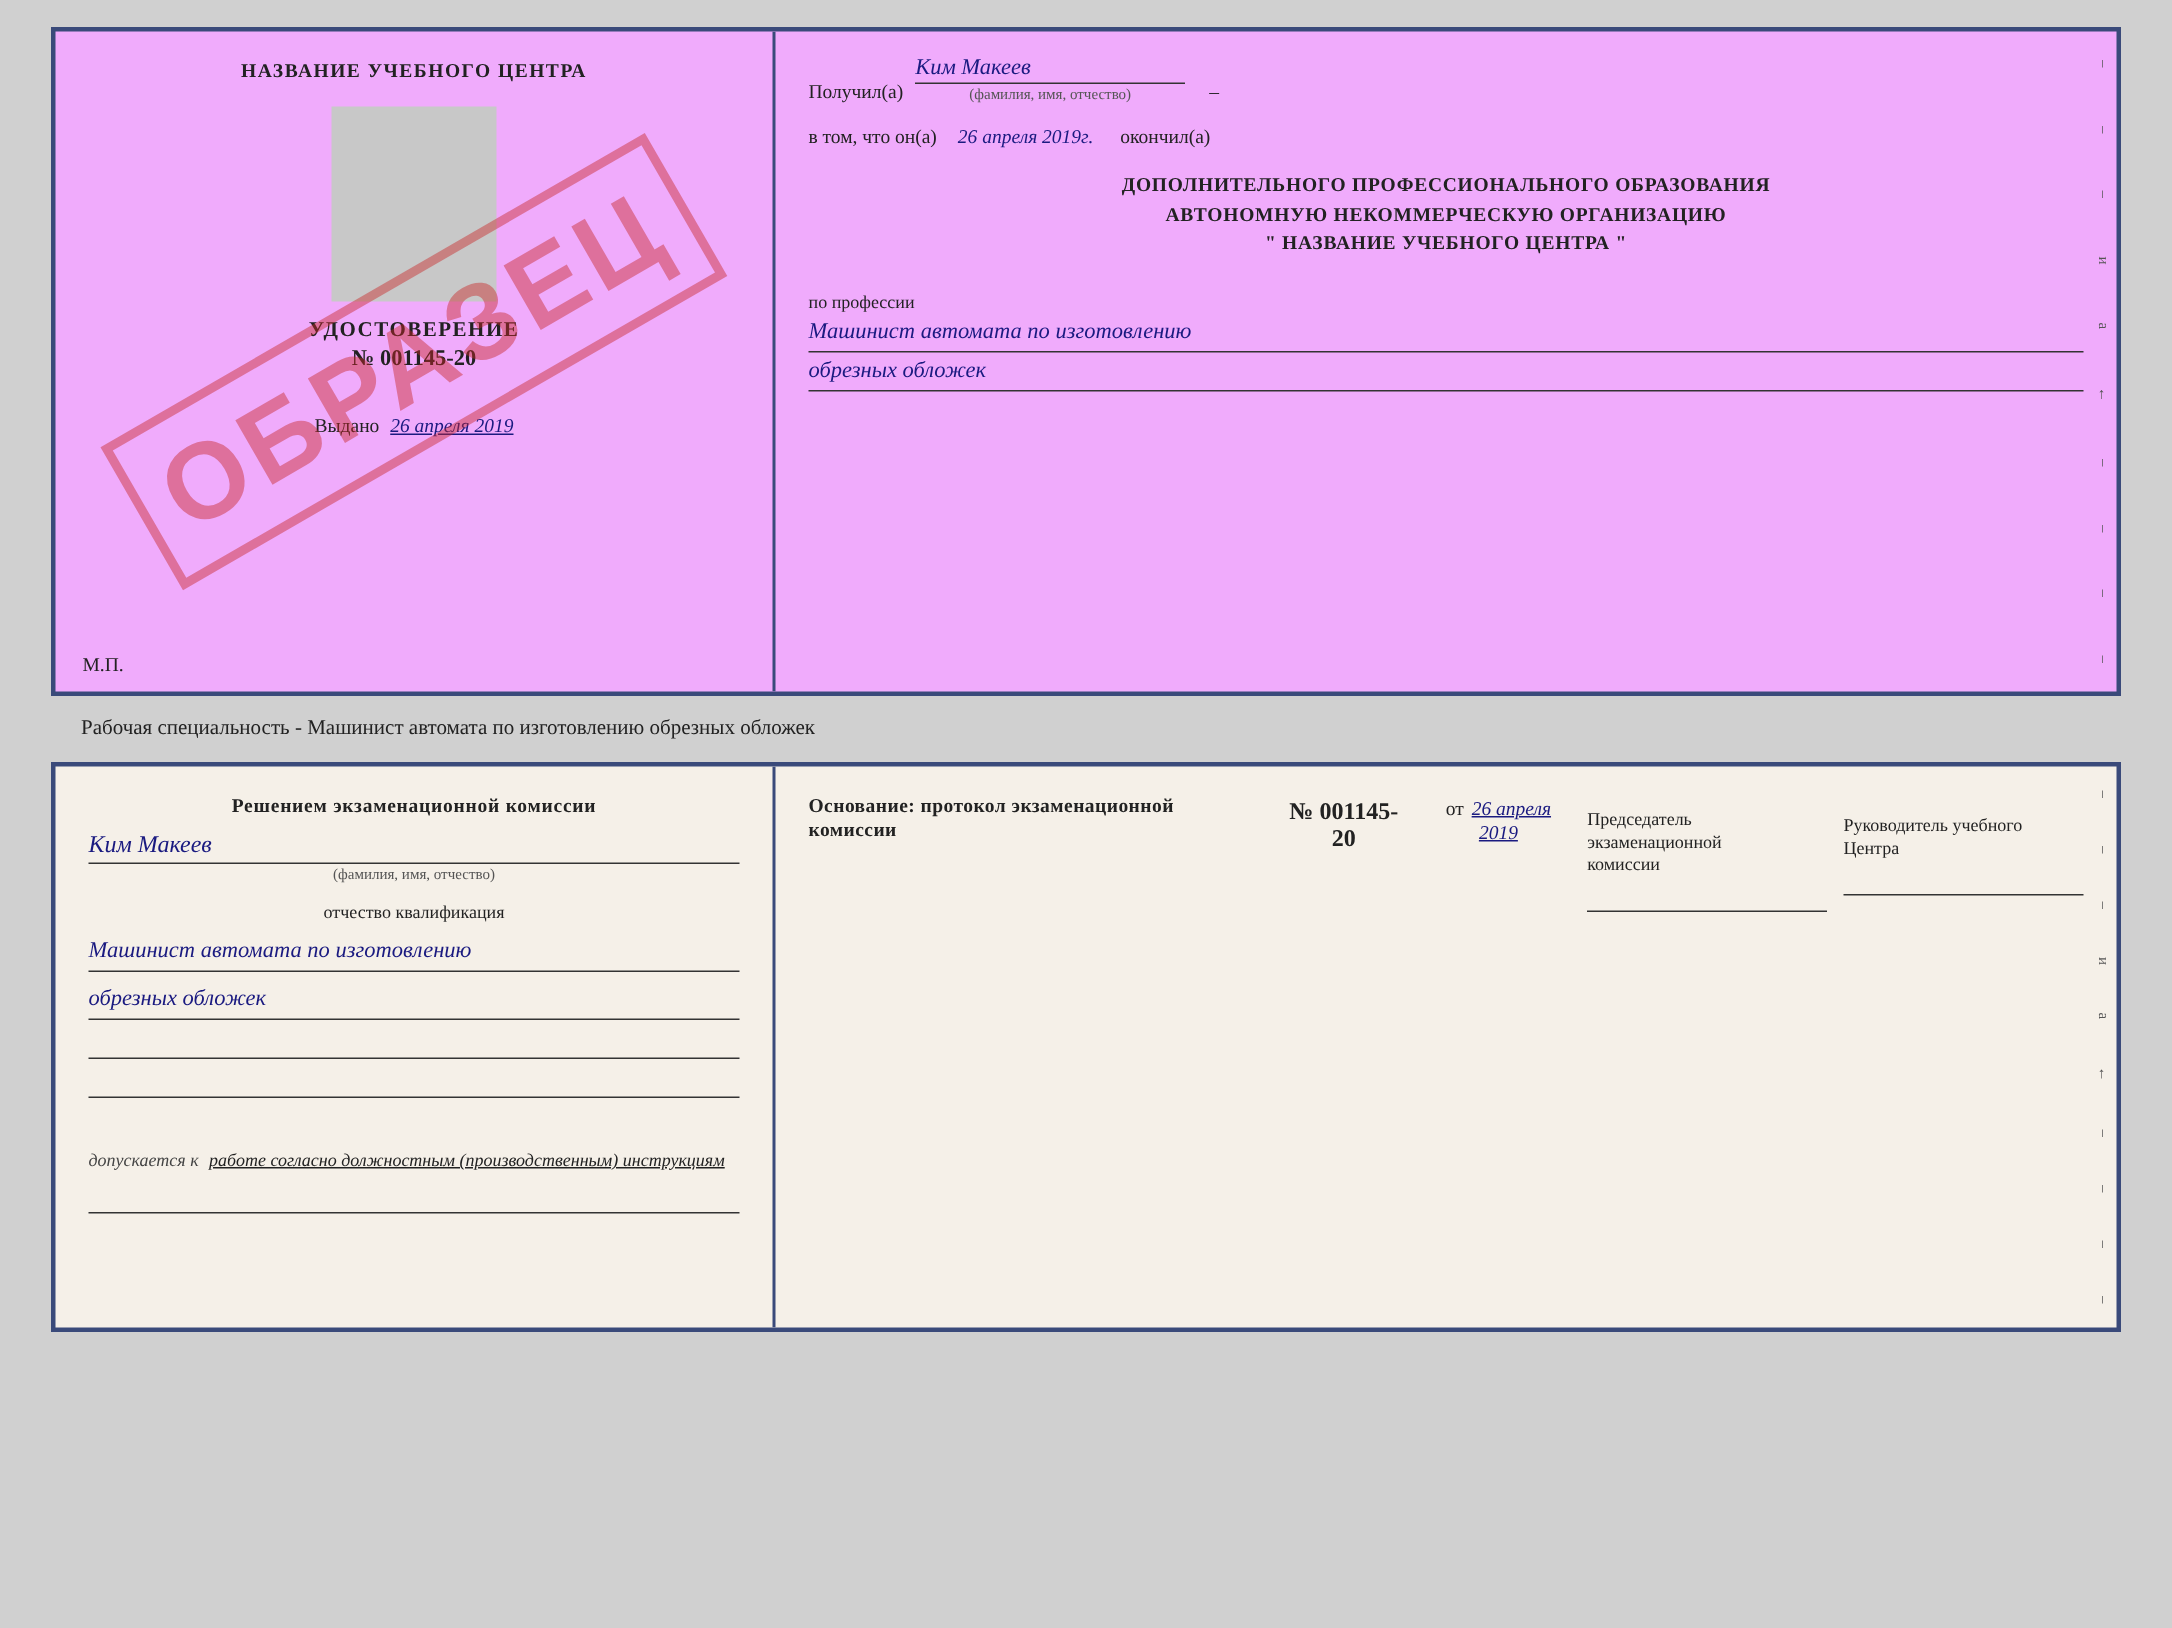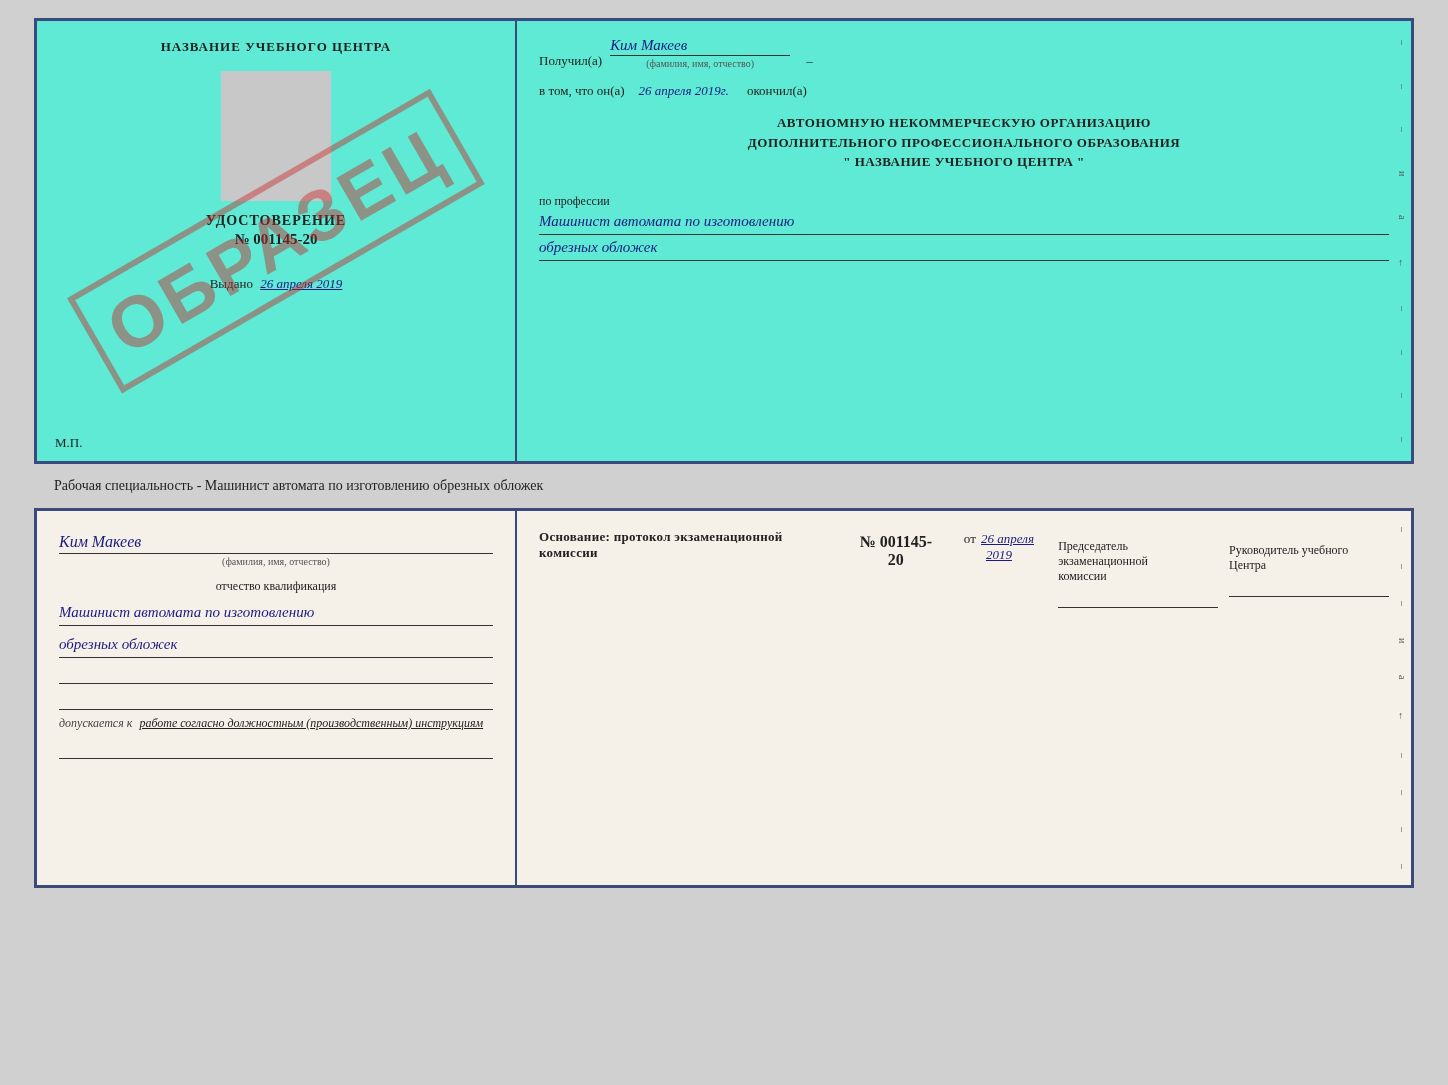--- a/index.html
+++ b/index.html
@@ -10,21 +10,21 @@
       min-height: 1085px;
       display: flex;
       flex-direction: column;
       align-items: center;
       padding: 18px 20px;
       gap: 14px;
     }
 
     
     .document-card {
-      background: #5eead4;
+      background: #f0abfc;
       border: 3px solid #3a4a7a;
       width: 1380px;
       display: flex;
       position: relative;
       overflow: hidden;
     }
 
     
     .doc-left {
       width: 480px;
@@ -269,21 +269,21 @@
       font-style: italic;
       border-bottom: 1px solid #333;
       padding-bottom: 2px;
       line-height: 1.4;
       margin-top: 2px;
     }
 
     .doc2-left .допуск-text {
       font-size: 12px;
       color: #444;
-      margin-top: 0;
+      margin-top: 28px;
       font-style: italic;
     }
 
     .doc2-left .допуск-value {
       font-size: 12px;
       color: #222;
       font-style: italic;
       text-decoration: underline;
       font-weight: normal;
     }
@@ -374,22 +374,22 @@
       <span style="margin-left:8px;font-size:13px;">–</span>
     </div>
 
     <div class="field-row" style="margin-top:4px;">
       <span class="field-label">в том, что он(а)</span>
       <span class="date-inline" style="margin-left:6px;">26 апреля 2019г.</span>
       <span style="margin-left:10px;font-size:13px;">окончил(а)</span>
     </div>
 
     <div class="block-text">
+      <div>ДОПОЛНИТЕЛЬНОГО ПРОФЕССИОНАЛЬНОГО ОБРАЗОВАНИЯ</div>
       <div>АВТОНОМНУЮ НЕКОММЕРЧЕСКУЮ ОРГАНИЗАЦИЮ</div>
-      <div>ДОПОЛНИТЕЛЬНОГО ПРОФЕССИОНАЛЬНОГО ОБРАЗОВАНИЯ</div>
       <div>"  НАЗВАНИЕ УЧЕБНОГО ЦЕНТРА  "</div>
     </div>
 
     <div style="margin-top:6px;">
       <div class="profession-label">по профессии</div>
       <div class="profession-value">Машинист автомата по изготовлению</div>
       <div class="profession-value">обрезных обложек</div>
     </div>
 
     <div class="right-edge-marks">
@@ -405,20 +405,21 @@
       <span class="edge-mark">–</span>
     </div>
   </div>
 </div>
 
 <div class="caption">Рабочая специальность - Машинист автомата по изготовлению обрезных обложек</div>
 
 <div class="doc-card2">
 
   <div class="doc2-left">
+    <div class="resolve-text">Решением экзаменационной комиссии</div>
     <div style="margin-top:4px;">
       <div class="handwritten" style="border-bottom:1px solid #333;padding-bottom:2px;font-size:16px;">Ким Макеев</div>
       <div class="small-label" style="text-align:center;margin-top:2px;">(фамилия, имя, отчество)</div>
     </div>
     <div class="assigned-label">отчество квалификация</div>
     <div class="qual-value">Машинист автомата по изготовлению</div>
     <div class="qual-value">обрезных обложек</div>
     <div class="underline-field"></div>
     <div class="underline-field"></div>
     <div class="допуск-text">

